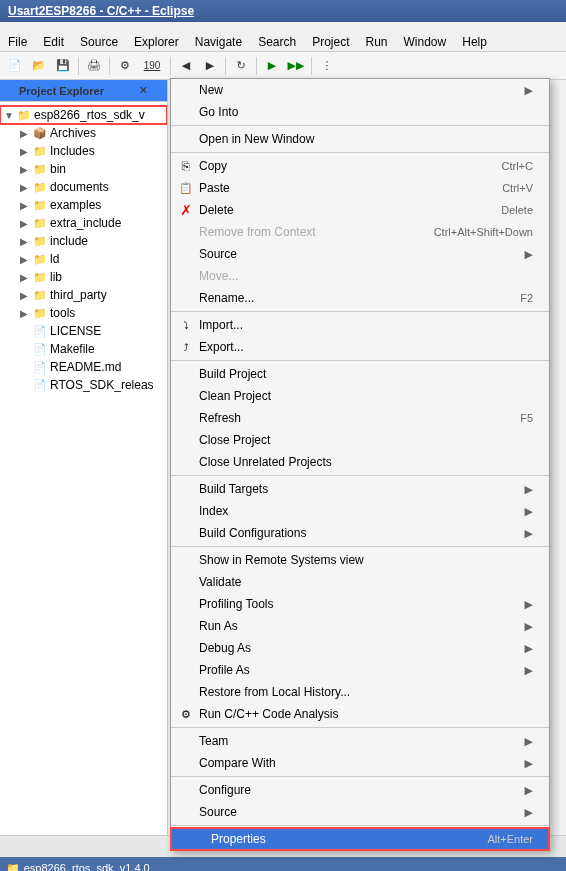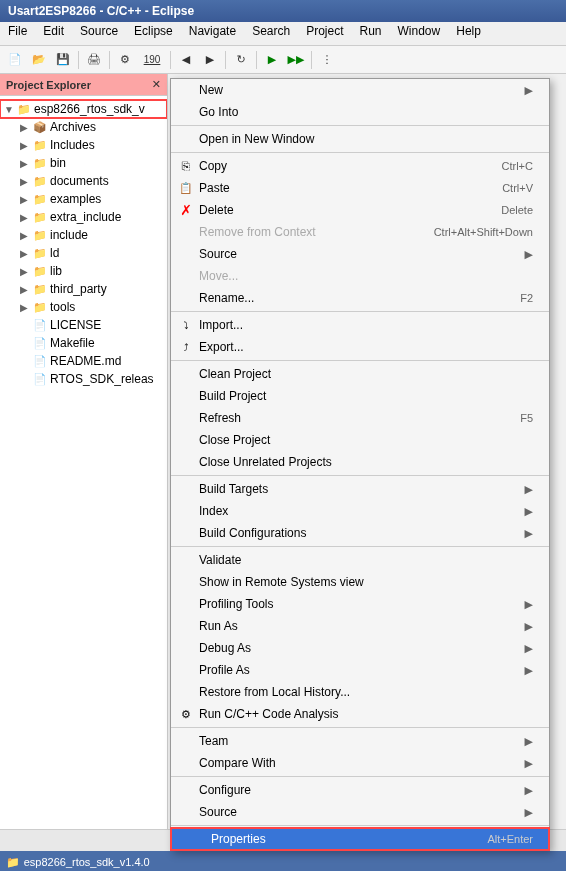--- a/index.html
+++ b/index.html
@@ -16,28 +16,29 @@
     
     .title-bar {
       background: linear-gradient(to bottom, #4a6ea8, #3a5a96);
       color: white;
       height: 22px;
       display: flex;
       align-items: center;
       padding: 0 8px;
       font-size: 12px;
       font-weight: bold;
+      text-decoration: underline;
     }
 
     
     .menu-bar {
       background: #f0f0f0;
-      height: 24px;
-      display: flex;
-      align-items: flex-start;
+      height: 30px;
+      display: flex;
+      align-items: flex-end;
       border-bottom: 1px solid #ccc;
     }
     .menu-bar span {
       padding: 2px 8px;
       cursor: pointer;
       font-size: 12px;
       color: #000;
     }
 
     
@@ -78,23 +79,23 @@
     
     .project-explorer {
       width: 168px;
       background: white;
       border-right: 1px solid #ccc;
       height: 100%;
       overflow: hidden;
       position: relative;
     }
     .panel-header {
-      background: #fca5a5;
+      background: #3b82f6;
       border-bottom: 1px solid #ccc;
-      padding: 3px 6px;
+      padding: 3px 19px;
       font-size: 11px;
       color: #333;
       display: flex;
       align-items: center;
       justify-content: space-between;
       height: 22px;
       text-align: right;
     }
     .panel-title {
       font-weight: bold;
@@ -230,21 +231,21 @@
 <body>
 
 <div class="title-bar">
   <span>Usart2ESP8266 - C/C++ - Eclipse</span>
 </div>
 
 <div class="menu-bar">
   <span>File</span>
   <span>Edit</span>
   <span>Source</span>
-  <span>Eclipse</span>
+  <span>Explorer</span>
   <span>Navigate</span>
   <span>Search</span>
   <span>Project</span>
   <span>Run</span>
   <span>Window</span>
   <span>Help</span>
 </div>
 
 <div class="toolbar">
   <div class="toolbar-btn">📄</div>
@@ -448,30 +449,30 @@
       <div class="cm-item">
         <span class="cm-icon" style="font-size:10px;">⤴</span>
         <div class="cm-left">
             <span>Export...</span>
           </div>
       </div>
       <div class="cm-separator"></div>
 
       <div class="cm-item">
         <div class="cm-left">
+            <span>Build Project</span>
+          </div>
+      </div>
+      <div class="cm-item">
+        <div class="cm-left">
             <span>Clean Project</span>
           </div>
       </div>
       <div class="cm-item">
         <div class="cm-left">
-            <span>Build Project</span>
-          </div>
-      </div>
-      <div class="cm-item">
-        <div class="cm-left">
             <span>Refresh</span>
           </div>
         <div class="cm-right"><span>F5</span></div>
       </div>
       <div class="cm-item">
         <div class="cm-left">
             <span>Close Project</span>
           </div>
       </div>
       <div class="cm-item">
@@ -496,26 +497,26 @@
       <div class="cm-item">
         <div class="cm-left">
             <span>Build Configurations</span>
           </div>
         <div class="cm-right"><span>▶</span></div>
       </div>
       <div class="cm-separator"></div>
 
       <div class="cm-item">
         <div class="cm-left">
+            <span>Show in Remote Systems view</span>
+          </div>
+      </div>
+      <div class="cm-item">
+        <div class="cm-left">
             <span>Validate</span>
-          </div>
-      </div>
-      <div class="cm-item">
-        <div class="cm-left">
-            <span>Show in Remote Systems view</span>
           </div>
       </div>
       <div class="cm-item">
         <div class="cm-left">
             <span>Profiling Tools</span>
           </div>
         <div class="cm-right"><span>▶</span></div>
       </div>
       <div class="cm-item">
         <div class="cm-left">

